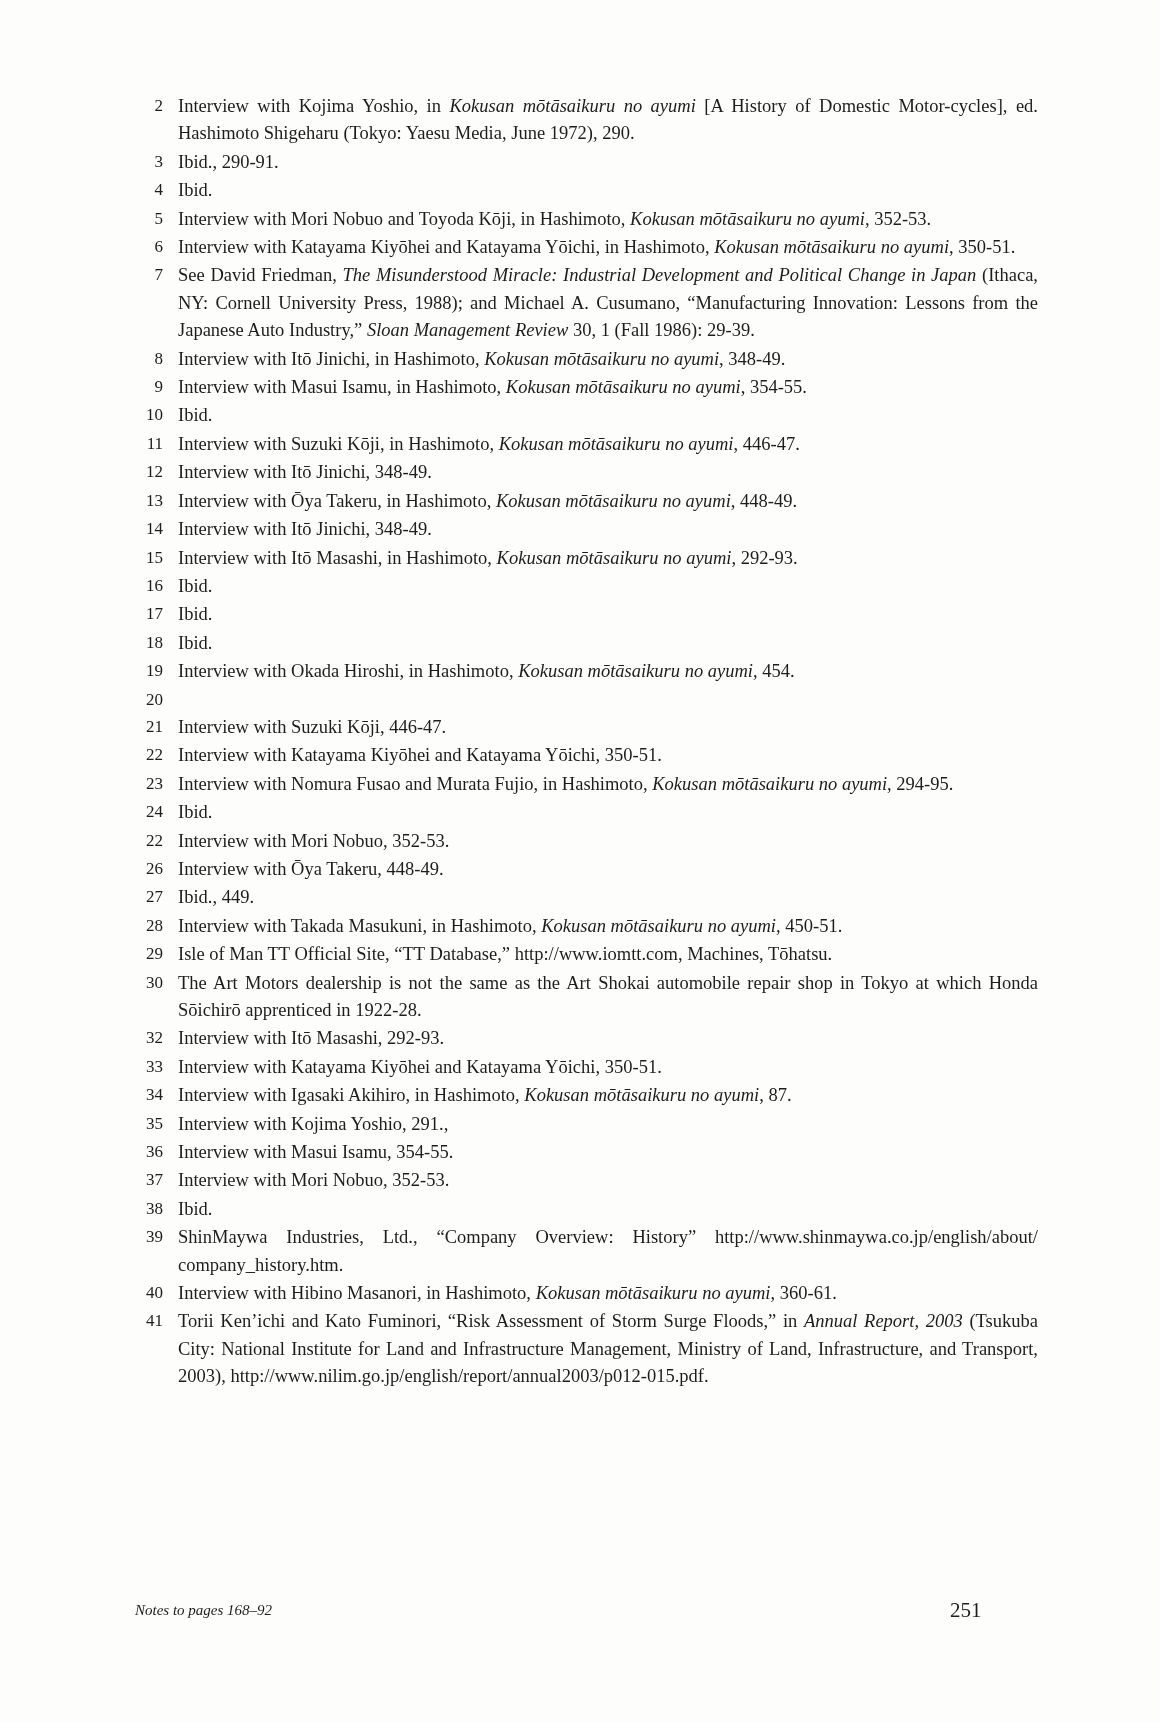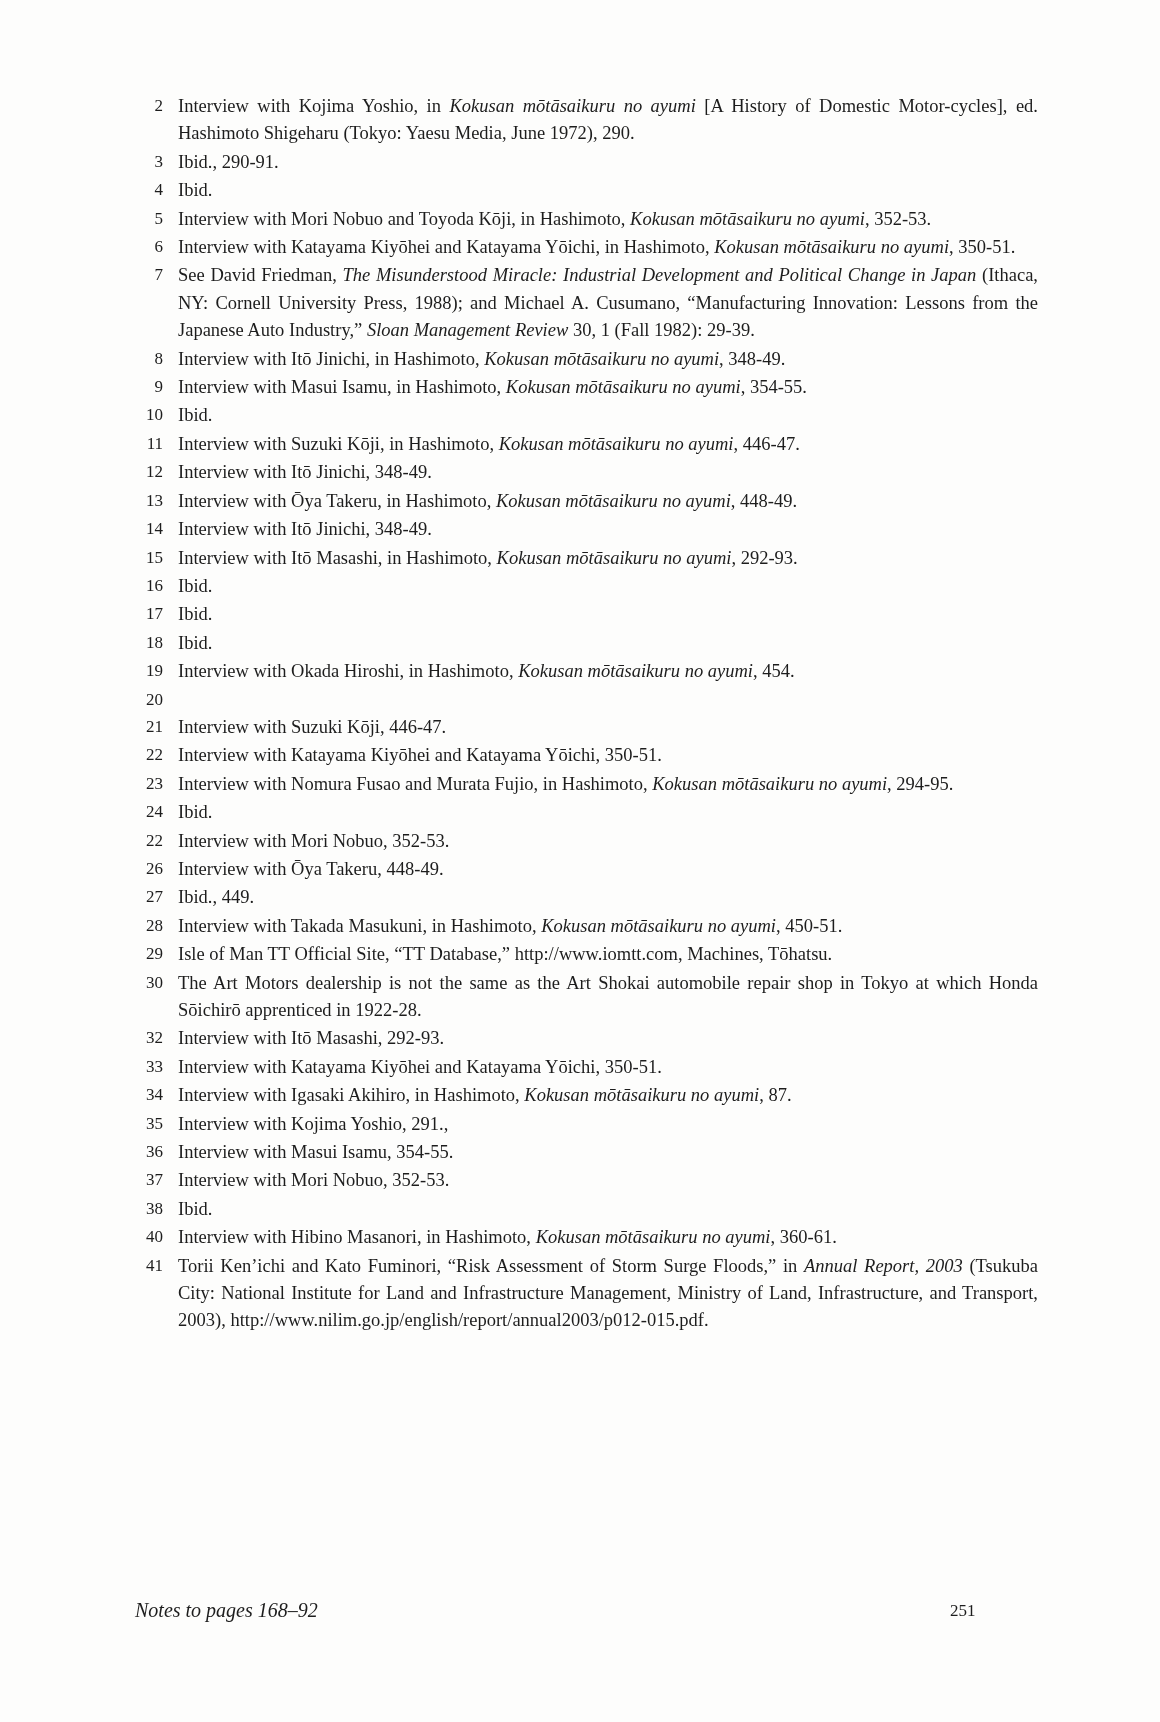--- a/index.html
+++ b/index.html
@@ -42,29 +42,29 @@
     text-align: justify;
     text-justify: inter-word;
   }
   .note .txt em {
     font-style: italic;
   }
   .footer-running-head {
     position: absolute;
     left: 135px;
     top: 1597px;
-    font-size: 20px;
+    font-size: 15px;
     line-height: 27.4px;
     font-style: italic;
   }
   .footer-page-number {
     position: absolute;
     left: 950px;
     top: 1597px;
-    font-size: 17px;
+    font-size: 21px;
     line-height: 27.4px;
   }
 </style>
 </head>
 <body>
 
 <div class="page">
 
   <div class="notes">
       <div class="note">
@@ -82,21 +82,21 @@
       <div class="note">
         <span class="num">5</span>
         <p class="txt"><span>Interview with Mori Nobuo and Toyoda Kōji, in Hashimoto, </span><em>Kokusan mōtāsaikuru no ayumi</em><span>, 352-53.</span></p>
       </div>
       <div class="note">
         <span class="num">6</span>
         <p class="txt"><span>Interview with Katayama Kiyōhei and Katayama Yōichi, in Hashimoto, </span><em>Kokusan mōtāsaikuru no ayumi</em><span>, 350-51.</span></p>
       </div>
       <div class="note">
         <span class="num">7</span>
-        <p class="txt"><span>See David Friedman, </span><em>The Misunderstood Miracle: Industrial Development and Political Change in Japan</em><span> (Ithaca, NY: Cornell University Press, 1988); and Michael A. Cusumano, “Manufacturing Innovation: Lessons from the Japanese Auto Industry,” </span><em>Sloan Management Review</em><span> 30, 1 (Fall 1982): 29-39.</span></p>
+        <p class="txt"><span>See David Friedman, </span><em>The Misunderstood Miracle: Industrial Development and Political Change in Japan</em><span> (Ithaca, NY: Cornell University Press, 1988); and Michael A. Cusumano, “Manufacturing Innovation: Lessons from the Japanese Auto Industry,” </span><em>Sloan Management Review</em><span> 30, 1 (Fall 1986): 29-39.</span></p>
       </div>
       <div class="note">
         <span class="num">8</span>
         <p class="txt"><span>Interview with Itō Jinichi, in Hashimoto, </span><em>Kokusan mōtāsaikuru no ayumi</em><span>, 348-49.</span></p>
       </div>
       <div class="note">
         <span class="num">9</span>
         <p class="txt"><span>Interview with Masui Isamu, in Hashimoto, </span><em>Kokusan mōtāsaikuru no ayumi</em><span>, 354-55.</span></p>
       </div>
       <div class="note">
@@ -204,20 +204,24 @@
       </div>
       <div class="note">
         <span class="num">37</span>
         <p class="txt"><span>Interview with Mori Nobuo, 352-53.</span></p>
       </div>
       <div class="note">
         <span class="num">38</span>
         <p class="txt"><span>Ibid.</span></p>
       </div>
       <div class="note">
+        <span class="num">39</span>
+        <p class="txt"><span>ShinMaywa Industries, Ltd., “Company Overview: History” http:/<wbr>/<wbr>www.shinmaywa.co.jp/<wbr>english/<wbr>about/<wbr>company_history.htm.</span></p>
+      </div>
+      <div class="note">
         <span class="num">40</span>
         <p class="txt"><span>Interview with Hibino Masanori, in Hashimoto, </span><em>Kokusan mōtāsaikuru no ayumi</em><span>, 360-61.</span></p>
       </div>
       <div class="note">
         <span class="num">41</span>
         <p class="txt"><span>Torii Ken’ichi and Kato Fuminori, “Risk Assessment of Storm Surge Floods,” in </span><em>Annual Report, 2003</em><span> (Tsukuba City: National Institute for Land and Infrastructure Management, Ministry of Land, Infrastructure, and Transport, 2003), http:/<wbr>/<wbr>www.nilim.go.jp/<wbr>english/<wbr>report/<wbr>annual2003/<wbr>p012-015.pdf.</span></p>
       </div>
     </div>
 
   <div class="footer-running-head">Notes to pages 168–92</div>

